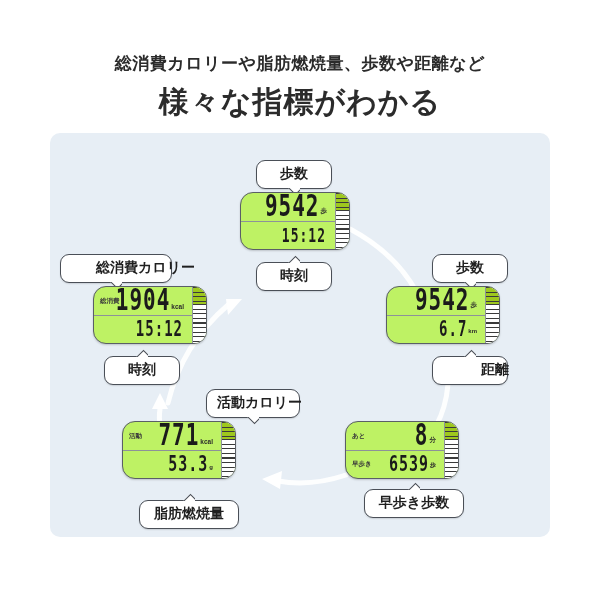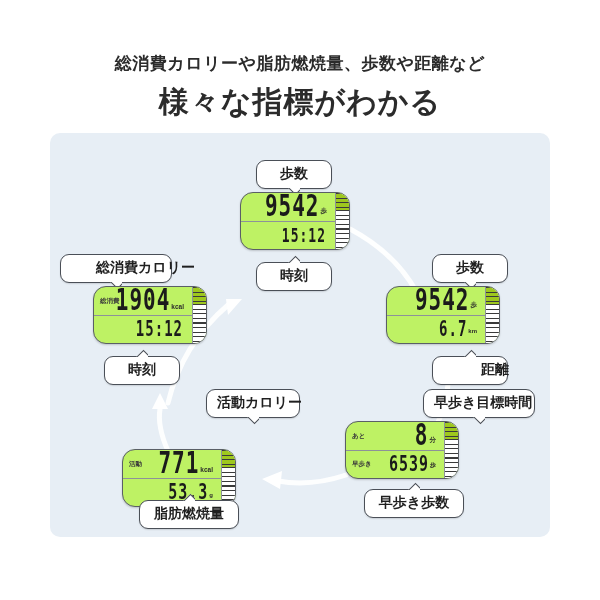--- a/index.html
+++ b/index.html
@@ -195,24 +195,20 @@
       <div class="fill" style="height:30%;"></div>
       <div class="empty" style="height:70%;"></div>
     </div>
   </div>
 
   <div class="callout tail-up" style="left:432px;top:356px;width:76px;padding-left:48px;">
     <span>距離</span>
     <span class="tail"></span>
   </div>
 
-  <div class="callout tail-down" style="left:423px;top:389px;width:112px;">
-    <span>早歩き目標時間</span>
-    <span class="tail"></span>
-  </div>
 
   <div class="device" style="left:345px;top:421px;width:114px;height:58px;">
     <div class="lcd">
       <div class="lcd-row top">
         <span class="prefix">あと</span>
         <span class="valwrap">
           <span class="seg" style="font-size:21px;">8</span>
           <span class="unit">分</span>
         </span>
       </div>
@@ -233,21 +229,21 @@
   <div class="callout tail-up" style="left:364px;top:489px;width:100px;">
     <span>早歩き歩数</span>
     <span class="tail"></span>
   </div>
 
   <div class="callout tail-down" style="left:206px;top:389px;width:94px;">
     <span>活動カロリー</span>
     <span class="tail"></span>
   </div>
 
-  <div class="device" style="left:122px;top:421px;width:114px;height:58px;margin-top:28px;">
+  <div class="device" style="left:122px;top:421px;width:114px;height:58px;">
     <div class="lcd">
       <div class="lcd-row top">
         <span class="prefix">活動</span>
         <span class="valwrap">
           <span class="seg" style="font-size:21px;">771</span>
           <span class="unit">kcal</span>
         </span>
       </div>
       <div class="lcd-row">
         <span class="prefix"></span>

